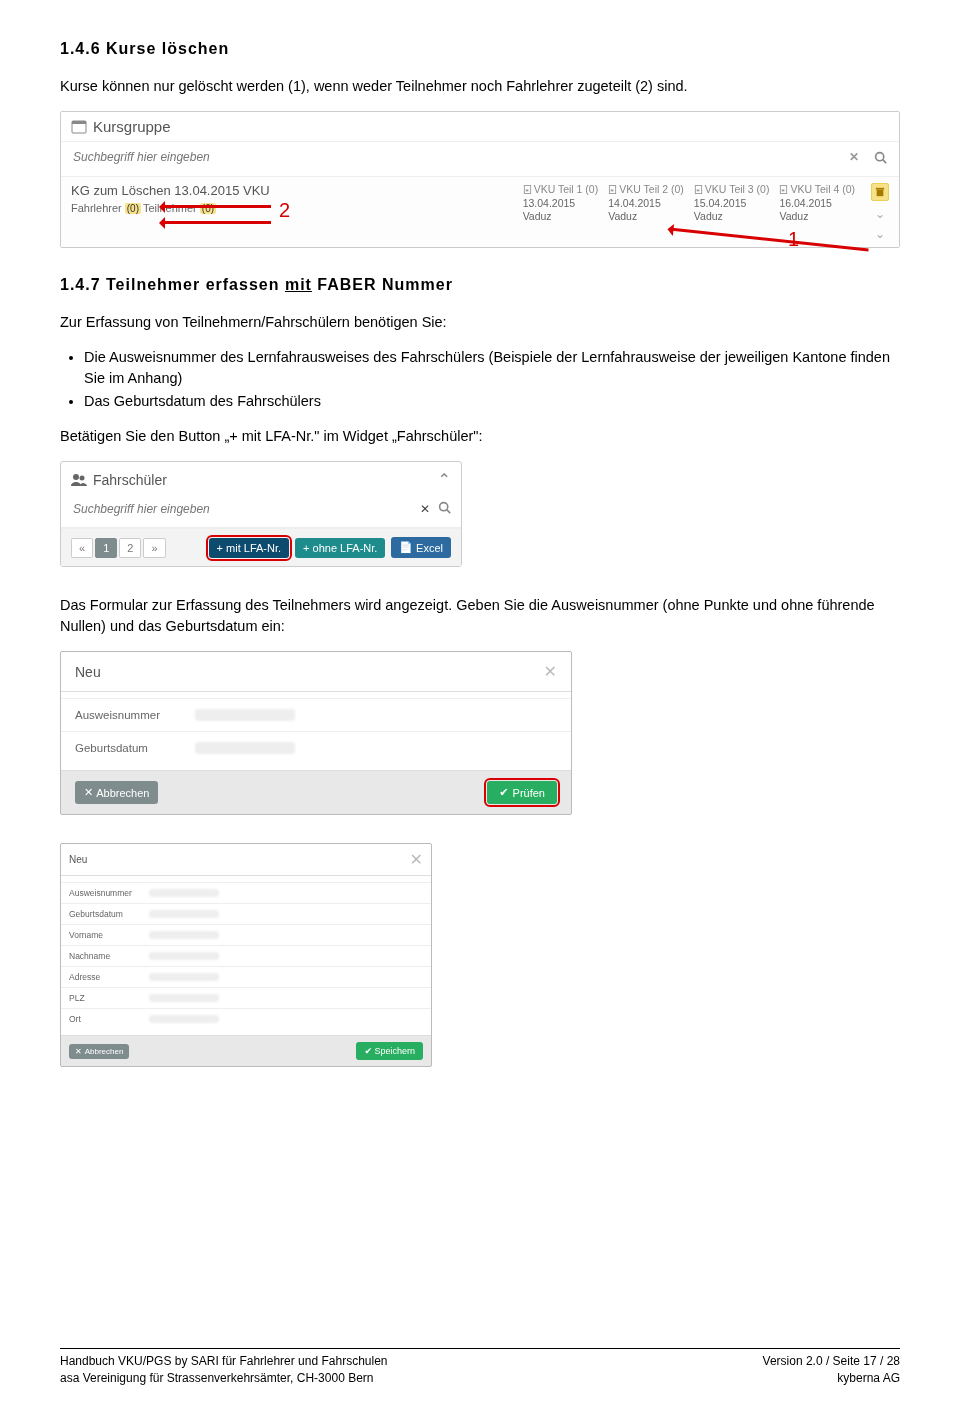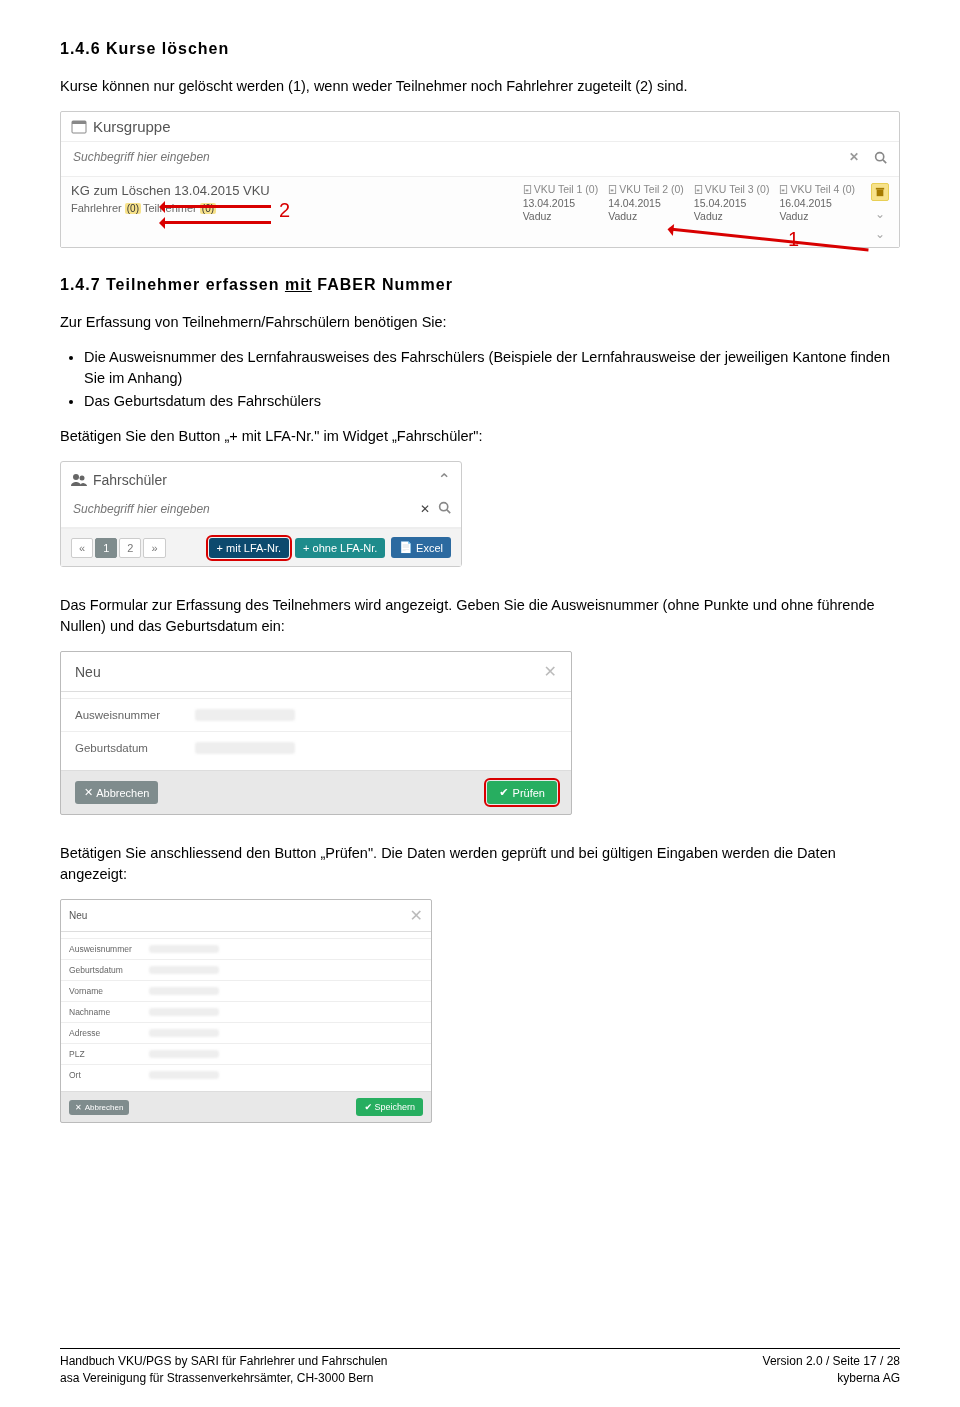--- a/index.html
+++ b/index.html
@@ -234,21 +234,20 @@
           <span class="lbl">Geburtsdatum</span>
           <span class="val"></span>
         </div>
     </div>
     <div class="m-foot">
       <span class="btn-cancel">✕ <span>Abbrechen</span></span>
       <span class="btn-pruef">✔ <span>Prüfen</span></span>
     </div>
   </div>
 
-  <p class="body">Betätigen Sie anschliessend den Button „Prüfen". Die Daten werden geprüft und bei gültigen Eingaben werden die Daten angezeigt:</p>
 
   <div class="modal-shot tiny">
     <div class="m-head">
         <span>Neu</span>
         <span class="cls">✕</span>
       </div>
     <div class="m-body">
       <div class="m-row">
           <span class="lbl">Ausweisnummer</span>
           <span class="val"></span>

